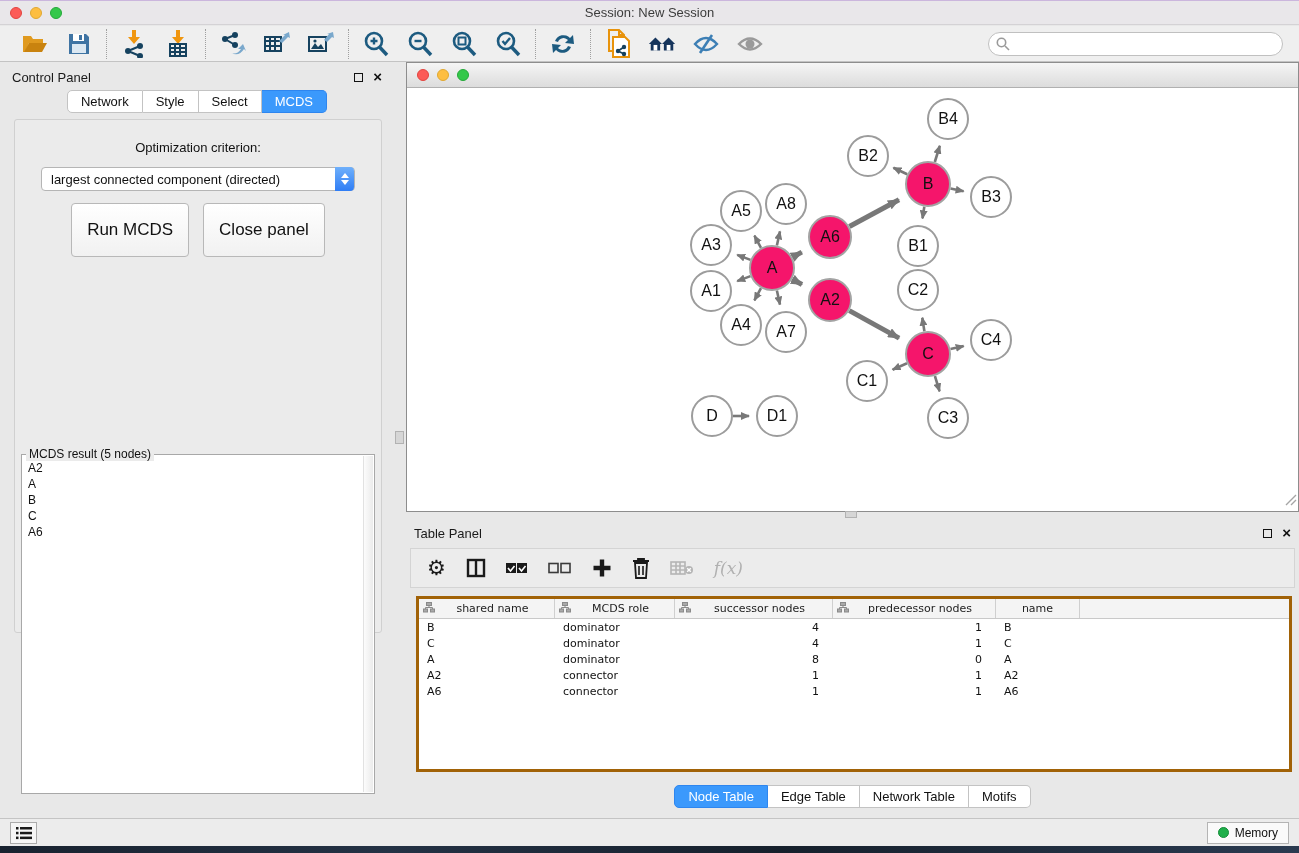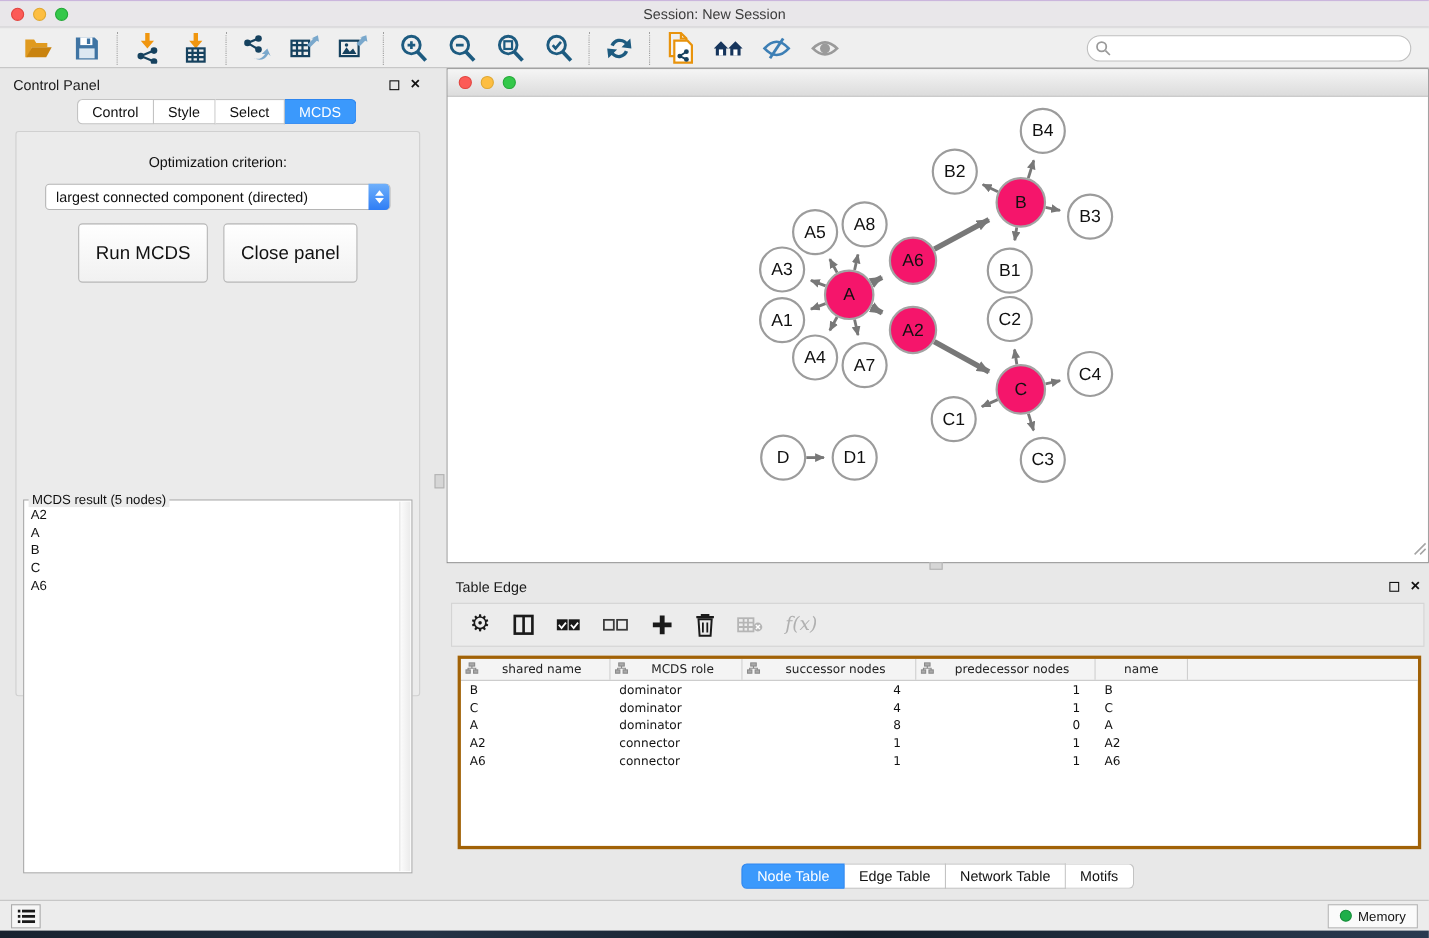--- a/index.html
+++ b/index.html
@@ -289,21 +289,21 @@
 
   <div class="control-panel">
     <div class="panel-header">
       <span class="panel-title">Control Panel</span>
       <span class="panel-header-icons">
         <span class="float-box"></span>
         <span class="close-x">×</span>
       </span>
     </div>
     <div class="seg-tabs" id="cp-tabs">
-        <button class="seg-tab">Control</button>
+        <button class="seg-tab">Network</button>
         <button class="seg-tab">Style</button>
         <button class="seg-tab">Select</button>
         <button class="seg-tab active">MCDS</button>
       </div>
     <div class="cp-content">
       <div class="opt-label">Optimization criterion:</div>
       <div class="combo">
         <span class="combo-text">largest connected component (directed)</span>
         <span class="combo-stepper">
             <span class="chev-up"></span>
@@ -457,21 +457,21 @@
             <path d="M12 2 L2 12 M12 7 L7 12" stroke="#a5a5a5" stroke-width="1.4"></path>
           </svg>
       </span>
     </div>
   </div>
 
   <div class="hsplit-handle"></div>
 
   <div class="table-panel">
     <div class="panel-header">
-      <span class="panel-title">Table Edge</span>
+      <span class="panel-title">Table Panel</span>
       <span class="panel-header-icons">
         <span class="float-box"></span>
         <span class="close-x">×</span>
       </span>
     </div>
     <div class="tp-toolbar">
       <span class="tp-icon gear-glyph">⚙</span>
       <span class="tp-icon">
         <svg width="20" height="20" viewBox="0 0 20 20">
             <rect x="2" y="2" width="16" height="16" fill="none" stroke="#1a1a1a" stroke-width="2.4"></rect>

